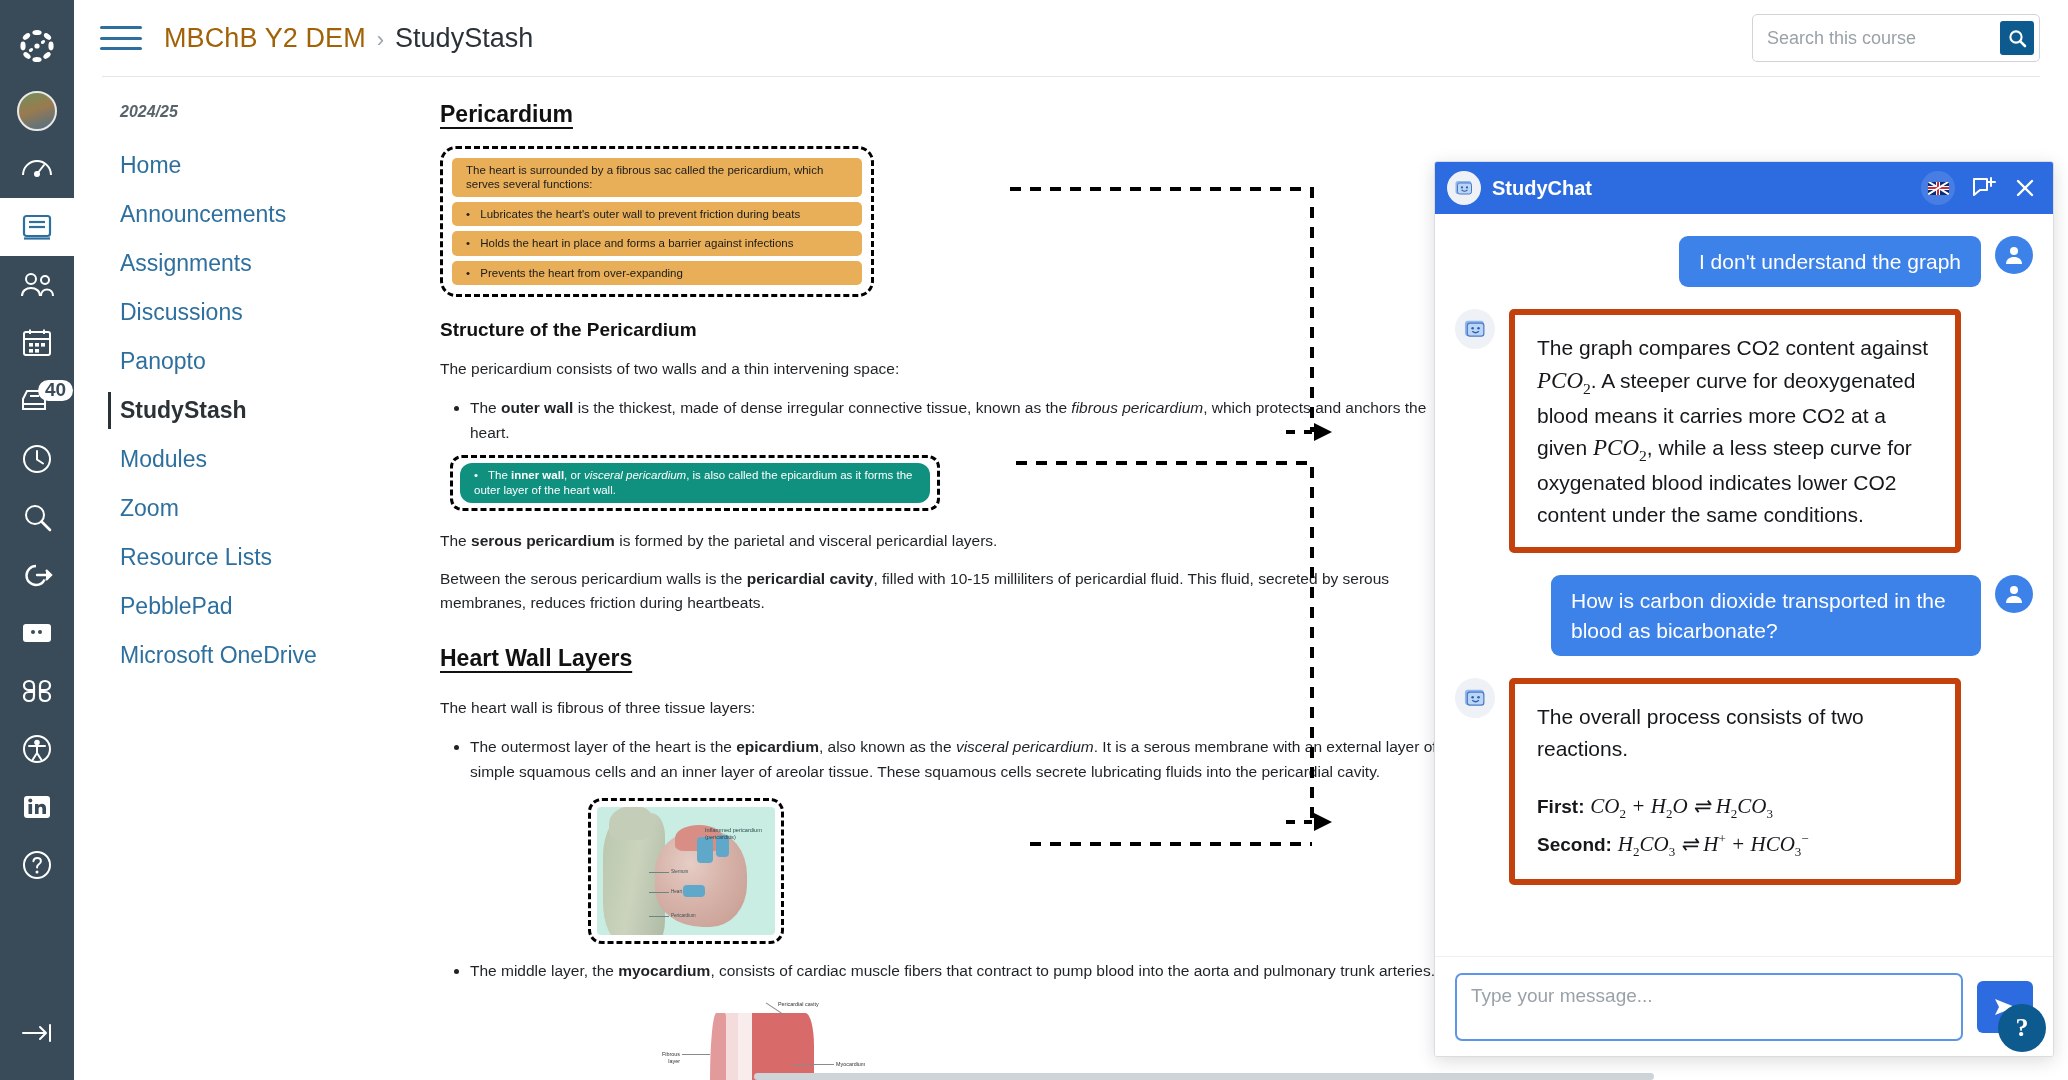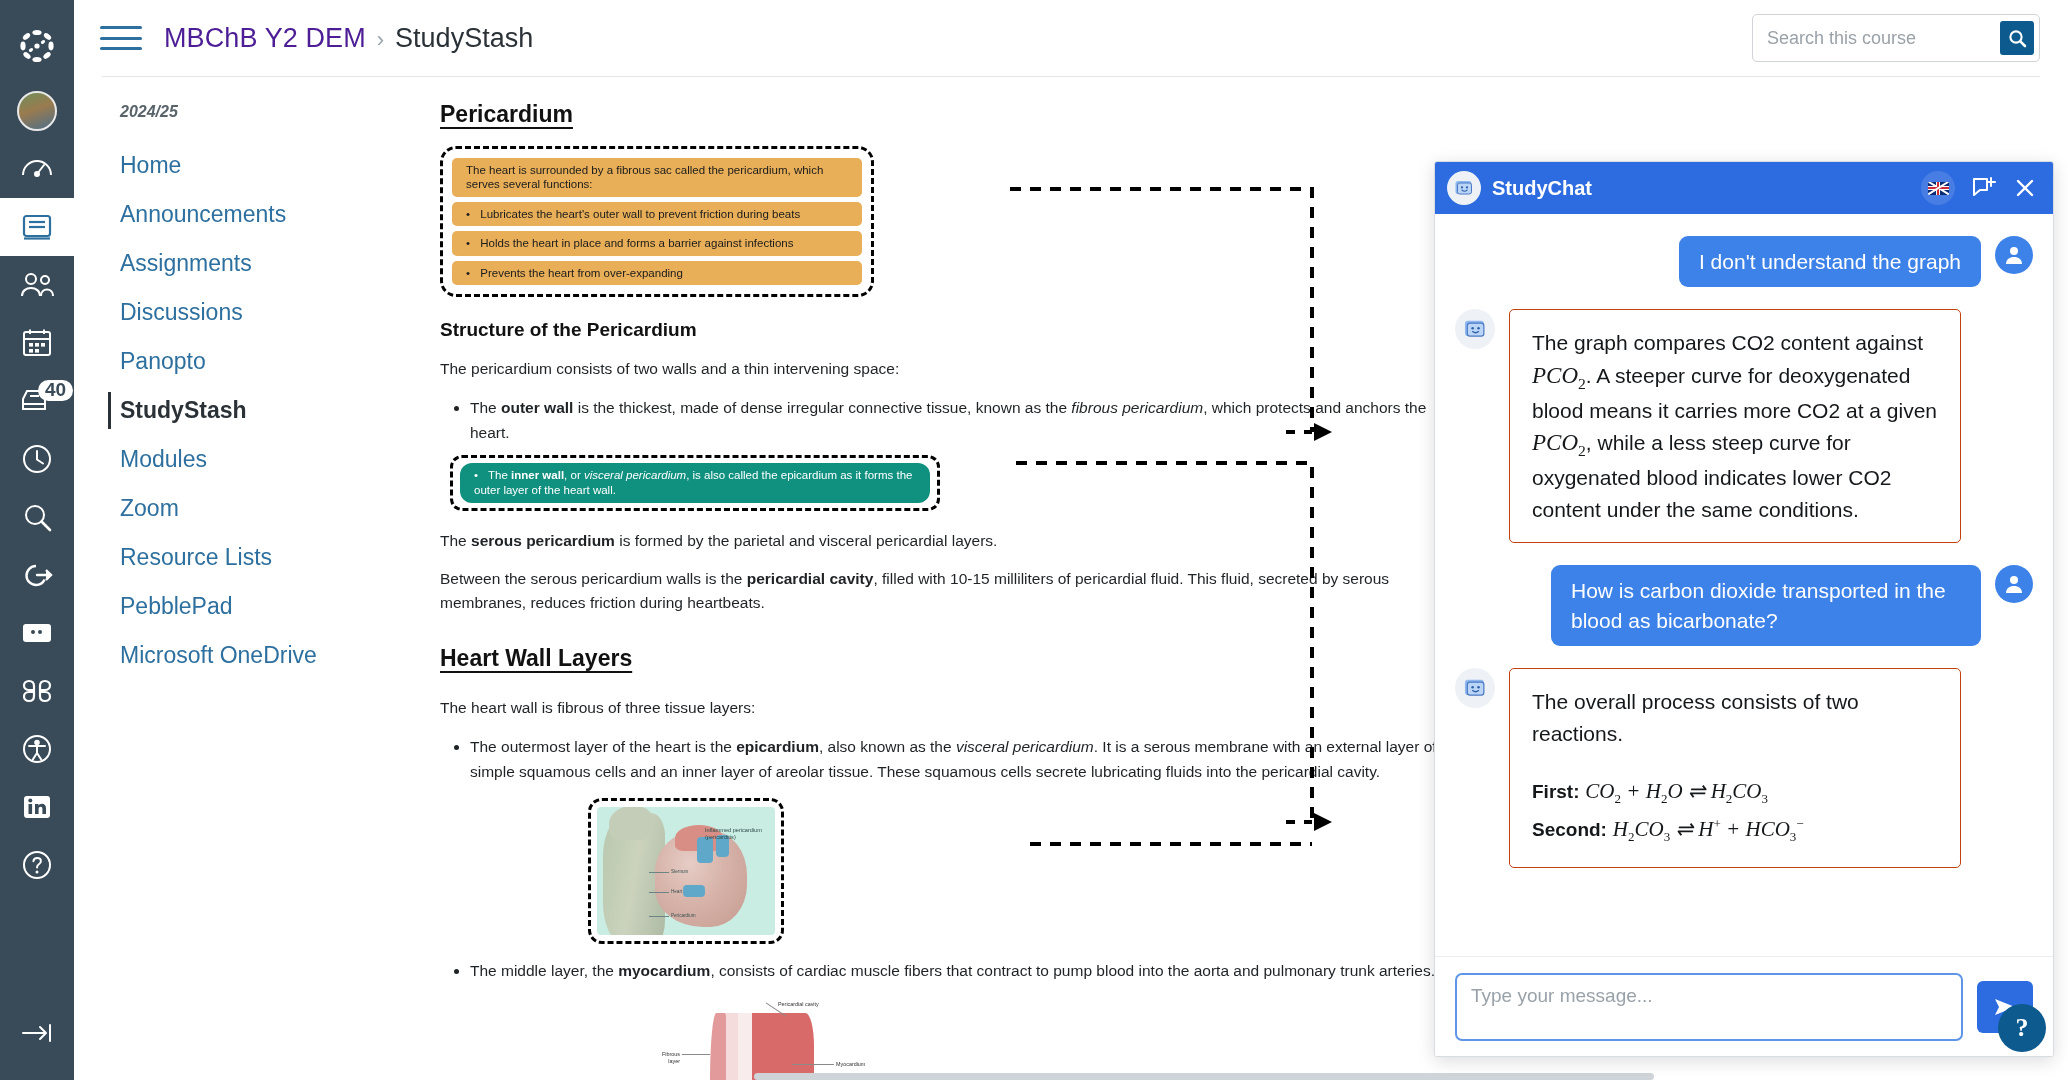--- a/index.html
+++ b/index.html
@@ -68,21 +68,21 @@
   }
   .hamburger {
     width: 42px; height: 34px;
     display: flex; flex-direction: column; justify-content: space-between;
     padding: 5px 0;
     margin-right: 22px;
     cursor: pointer;
   }
   .hamburger span { display: block; height: 3px; background: #2D6F9E; border-radius: 2px; }
   .crumbs { display: flex; align-items: baseline; gap: 11px; font-size: 27px; }
-  .crumb-link { color: #4c1d95; font-weight: 400; letter-spacing: .1px; }
+  .crumb-link { color: #a16207; font-weight: 400; letter-spacing: .1px; }
   .crumb-sep { color: #9aa4ab; font-size: 22px; }
   .crumb-cur { color: #2b3237; }
   .search-wrap {
     margin-left: auto;
     width: 288px; height: 48px;
     border: 1px solid #d0d4d8; border-radius: 5px;
     background: #fff;
     display: flex; align-items: center;
     padding: 0 5px 0 14px;
   }
@@ -329,21 +329,21 @@
   }
   .bot-av-sm {
     width: 40px; height: 40px; border-radius: 50%;
     background: #eef1f5;
     margin-right: 14px;
     flex: 0 0 40px;
     display: flex; align-items: center; justify-content: center;
   }
   .bubble-bot {
     background: #fff;
-    border: 1px solid #c2410c;
+    border: 6px solid #c2410c;
     border-radius: 5px;
     padding: 17px 22px;
     font-size: 21px; line-height: 1.5;
     color: #15181b;
     max-width: 452px;
   }
   .mathv { font-family: "Liberation Serif", serif; font-style: italic; font-size: 23px; }
   .mathv sub { font-style: normal; font-size: .68em; }
   .rxn { font-family: "Liberation Serif", serif; font-style: italic; font-size: 21px; }
   .rxn sub { font-style: normal; font-size: .62em; }

